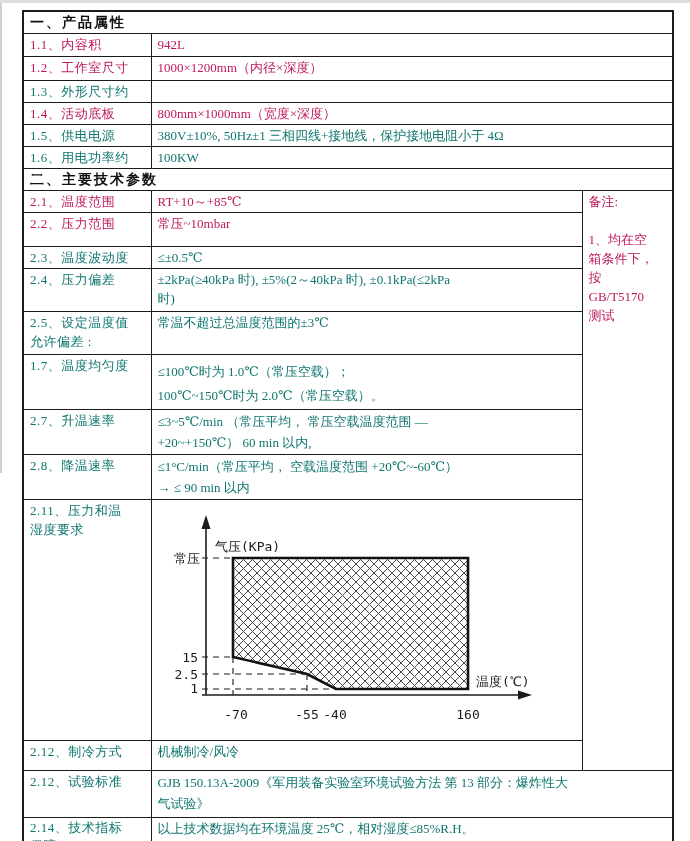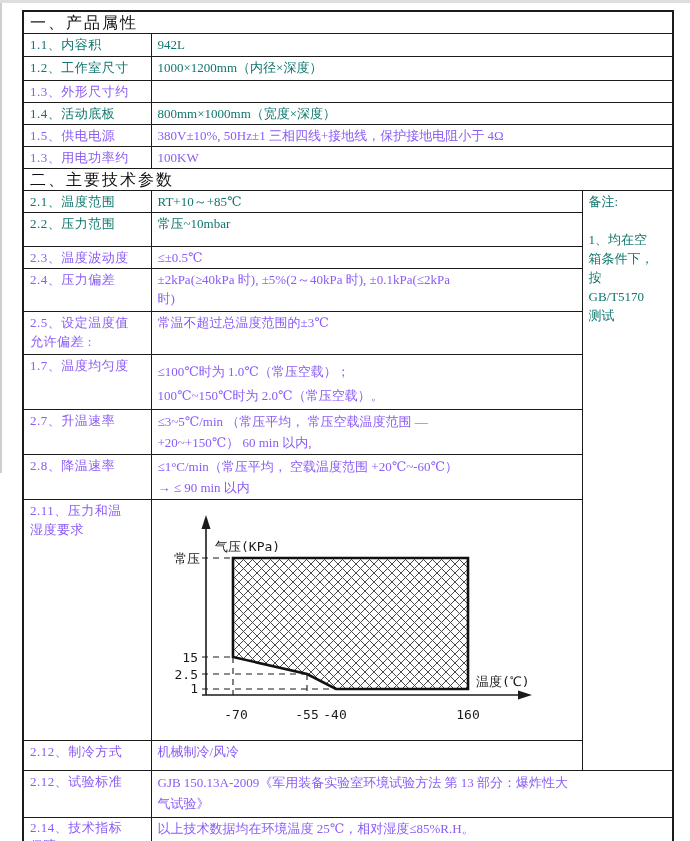--- a/index.html
+++ b/index.html
@@ -3,26 +3,26 @@
 <meta charset="utf-8">
 <style>
   html,body{margin:0;padding:0;background:#f6f6f6;}
   .page{position:relative;width:690px;height:841px;background:#ffffff;overflow:hidden;
         font-family:"Liberation Serif","DejaVu Serif",serif;}
   .edge-top{position:absolute;left:0;top:0;width:690px;height:3px;background:#dedede;}
   .edge-left{position:absolute;left:0;top:3px;width:2px;height:470px;background:#cfcfcf;}
 
   table.spec{position:absolute;left:22px;top:10px;width:650px;border-collapse:collapse;
              table-layout:fixed;border:2px solid #1b1b1b;}
-  table.spec td{border:1px solid #1b1b1b;font-size:13px;color:#8b5cf6;vertical-align:top;
+  table.spec td{border:1px solid #1b1b1b;font-size:13px;color:#0f766e;vertical-align:top;
                 padding:1px 6px;line-height:19px;overflow:hidden;}
   td.lab{padding-left:7px;letter-spacing:0.5px;white-space:pre-line;}
   td.val{white-space:pre-line;padding-left:9px;margin-top:32px;}
-  tr.sec td{font-weight:normal;font-size:16px;letter-spacing:2px;color:#111;}
-  tr.muted td{color:#0f766e;}
+  tr.sec td{font-weight:bold;font-size:14px;letter-spacing:2px;color:#111;}
+  tr.muted td{color:#be185d;}
   td.mid{vertical-align:middle;}
   td.chartcell{padding:0;vertical-align:top;}
   td.remark{vertical-align:top;padding-top:186px;padding-left:9px;font-size:13px;
             line-height:22px;white-space:pre-line;color:#2a2a2a;}
   svg{display:block;}
   .axis{stroke:#1b1b1b;stroke-width:1.6;fill:none;}
   .dash{stroke:#1b1b1b;stroke-width:1.1;fill:none;stroke-dasharray:6 5;}
   .poly{stroke:#111;stroke-width:2.6;}
   .ctext{font-family:"DejaVu Sans Mono","Liberation Mono",monospace;font-size:13px;fill:#1b1b1b;}
 </style>
@@ -59,21 +59,21 @@
     </tr>
     <tr class="muted" style="height:22px">
       <td class="lab">1.4、活动底板</td>
       <td class="val" colspan="2">800mm×1000mm（宽度×深度）</td>
     </tr>
     <tr style="height:22px">
       <td class="lab">1.5、供电电源</td>
       <td class="val" colspan="2">380V±10%, 50Hz±1 三相四线+接地线，保护接地电阻小于 4Ω</td>
     </tr>
     <tr style="height:22px">
-      <td class="lab">1.3、用电功率约</td>
+      <td class="lab">1.6、用电功率约</td>
       <td class="val" colspan="2">100KW</td>
     </tr>
 
     <tr class="sec" style="height:20px">
       <td colspan="3">二、主要技术参数</td>
     </tr>
 
     <tr class="muted" style="height:21px">
       <td class="lab">2.1、温度范围</td>
       <td class="val">RT+10～+85℃</td>

